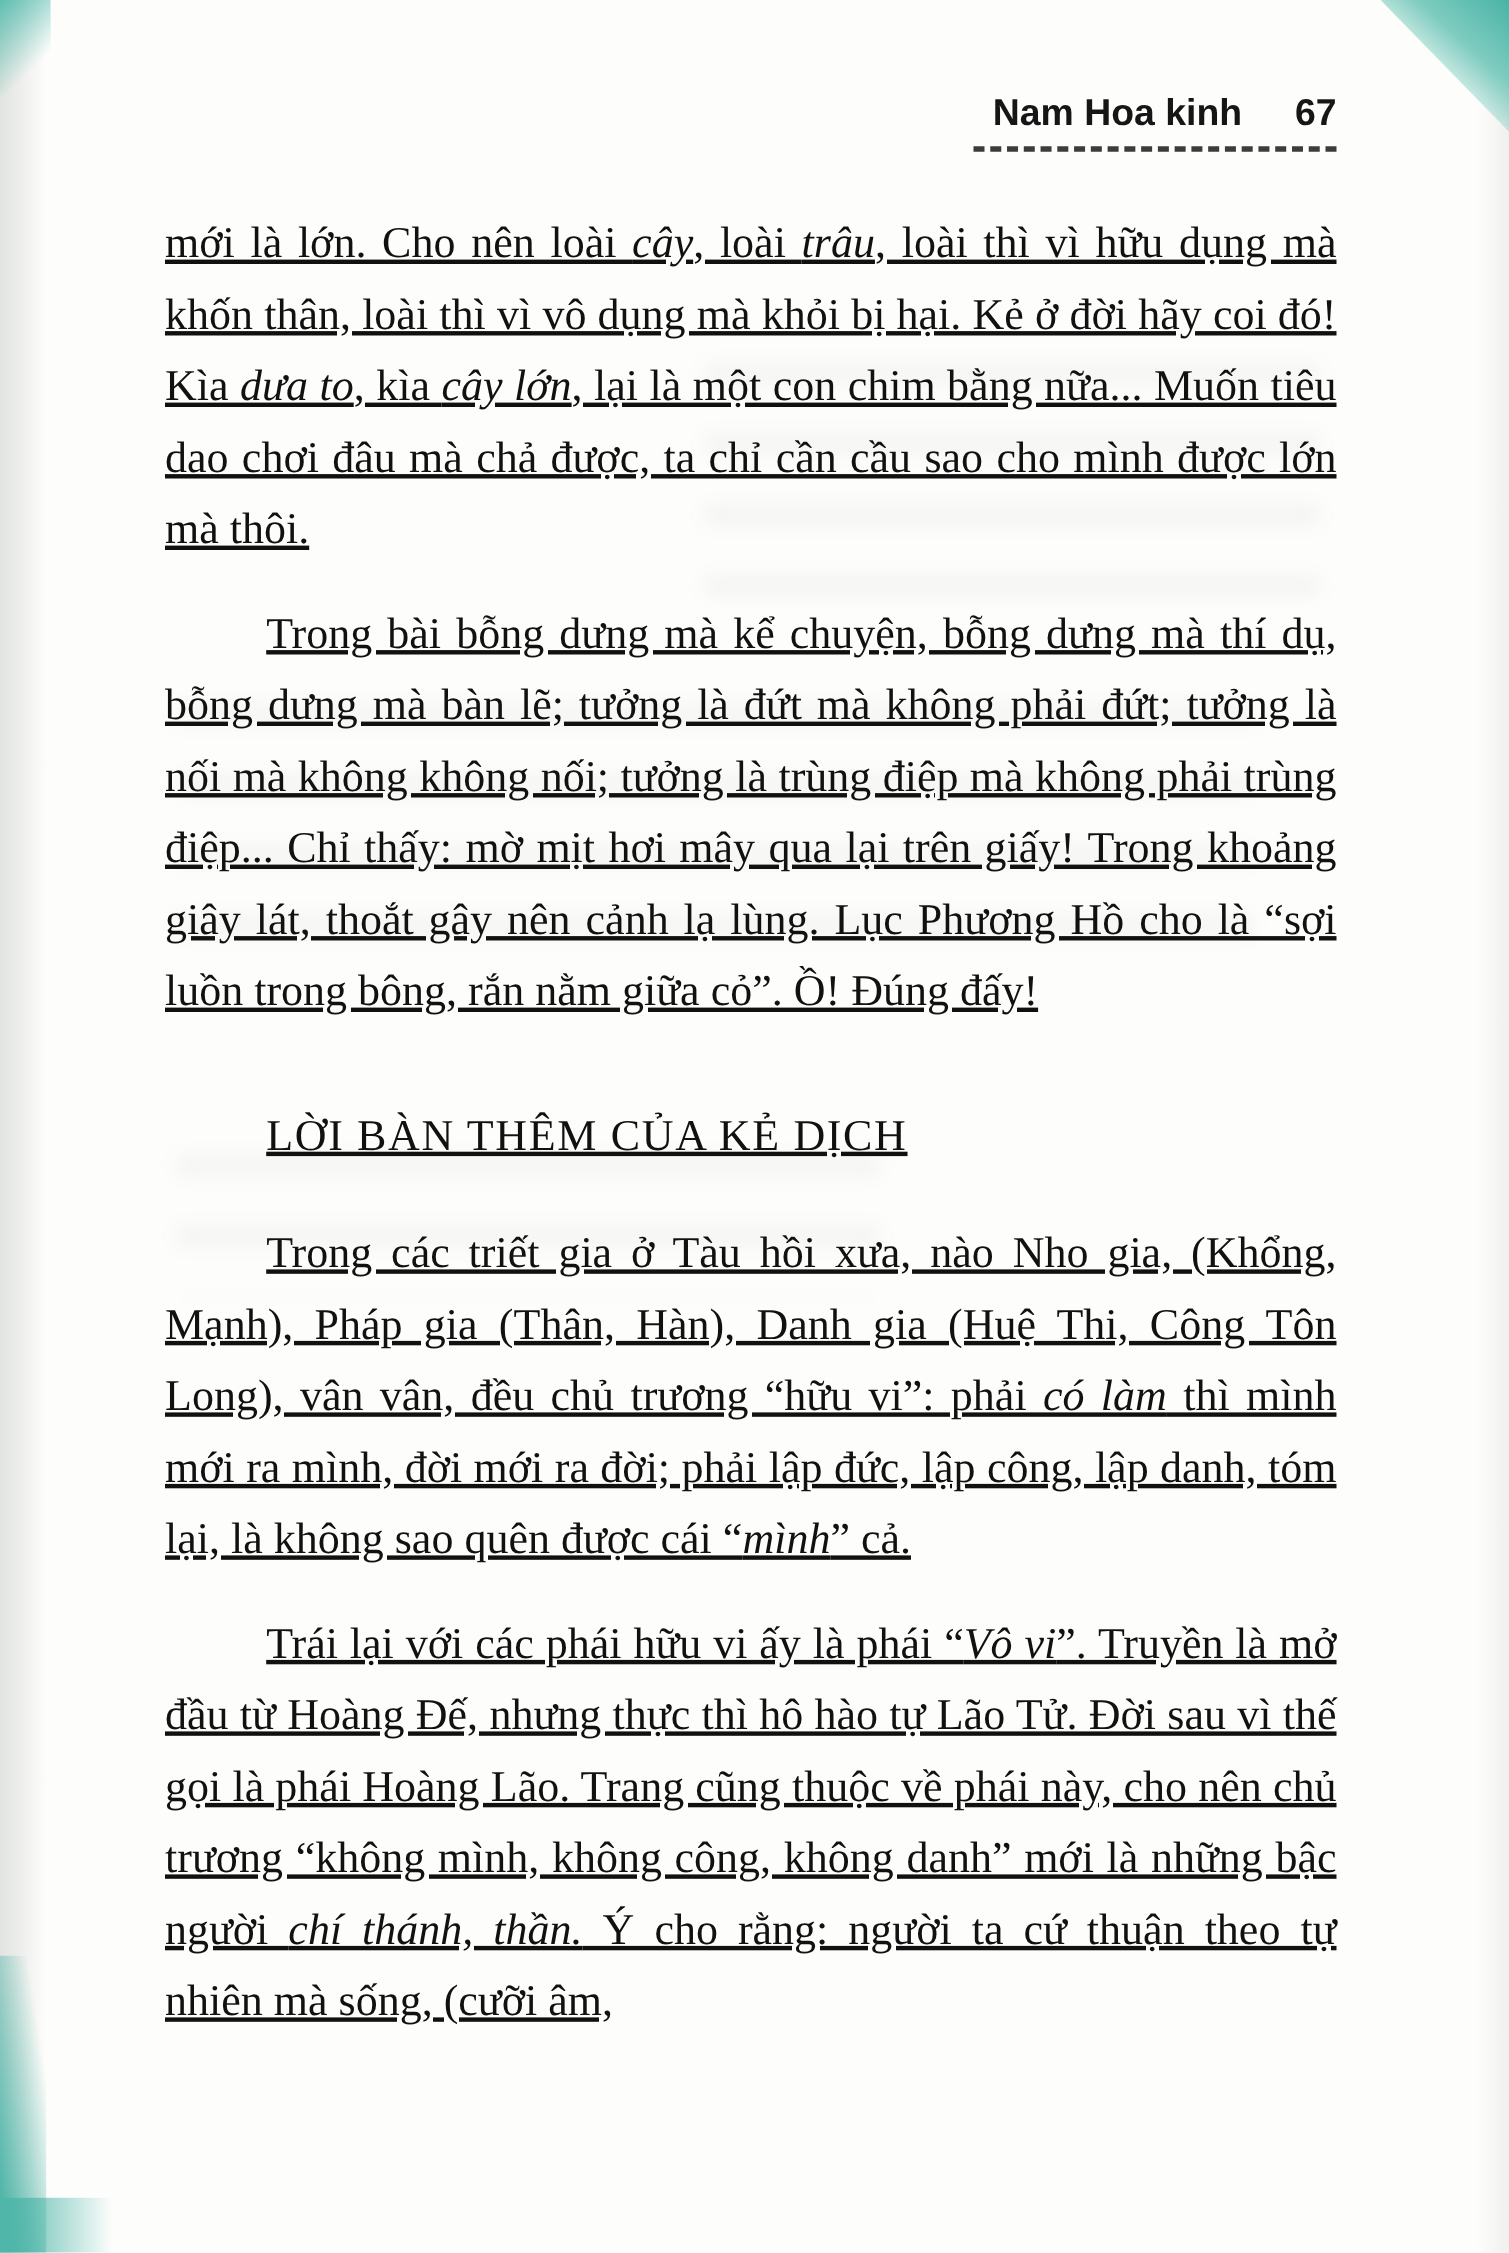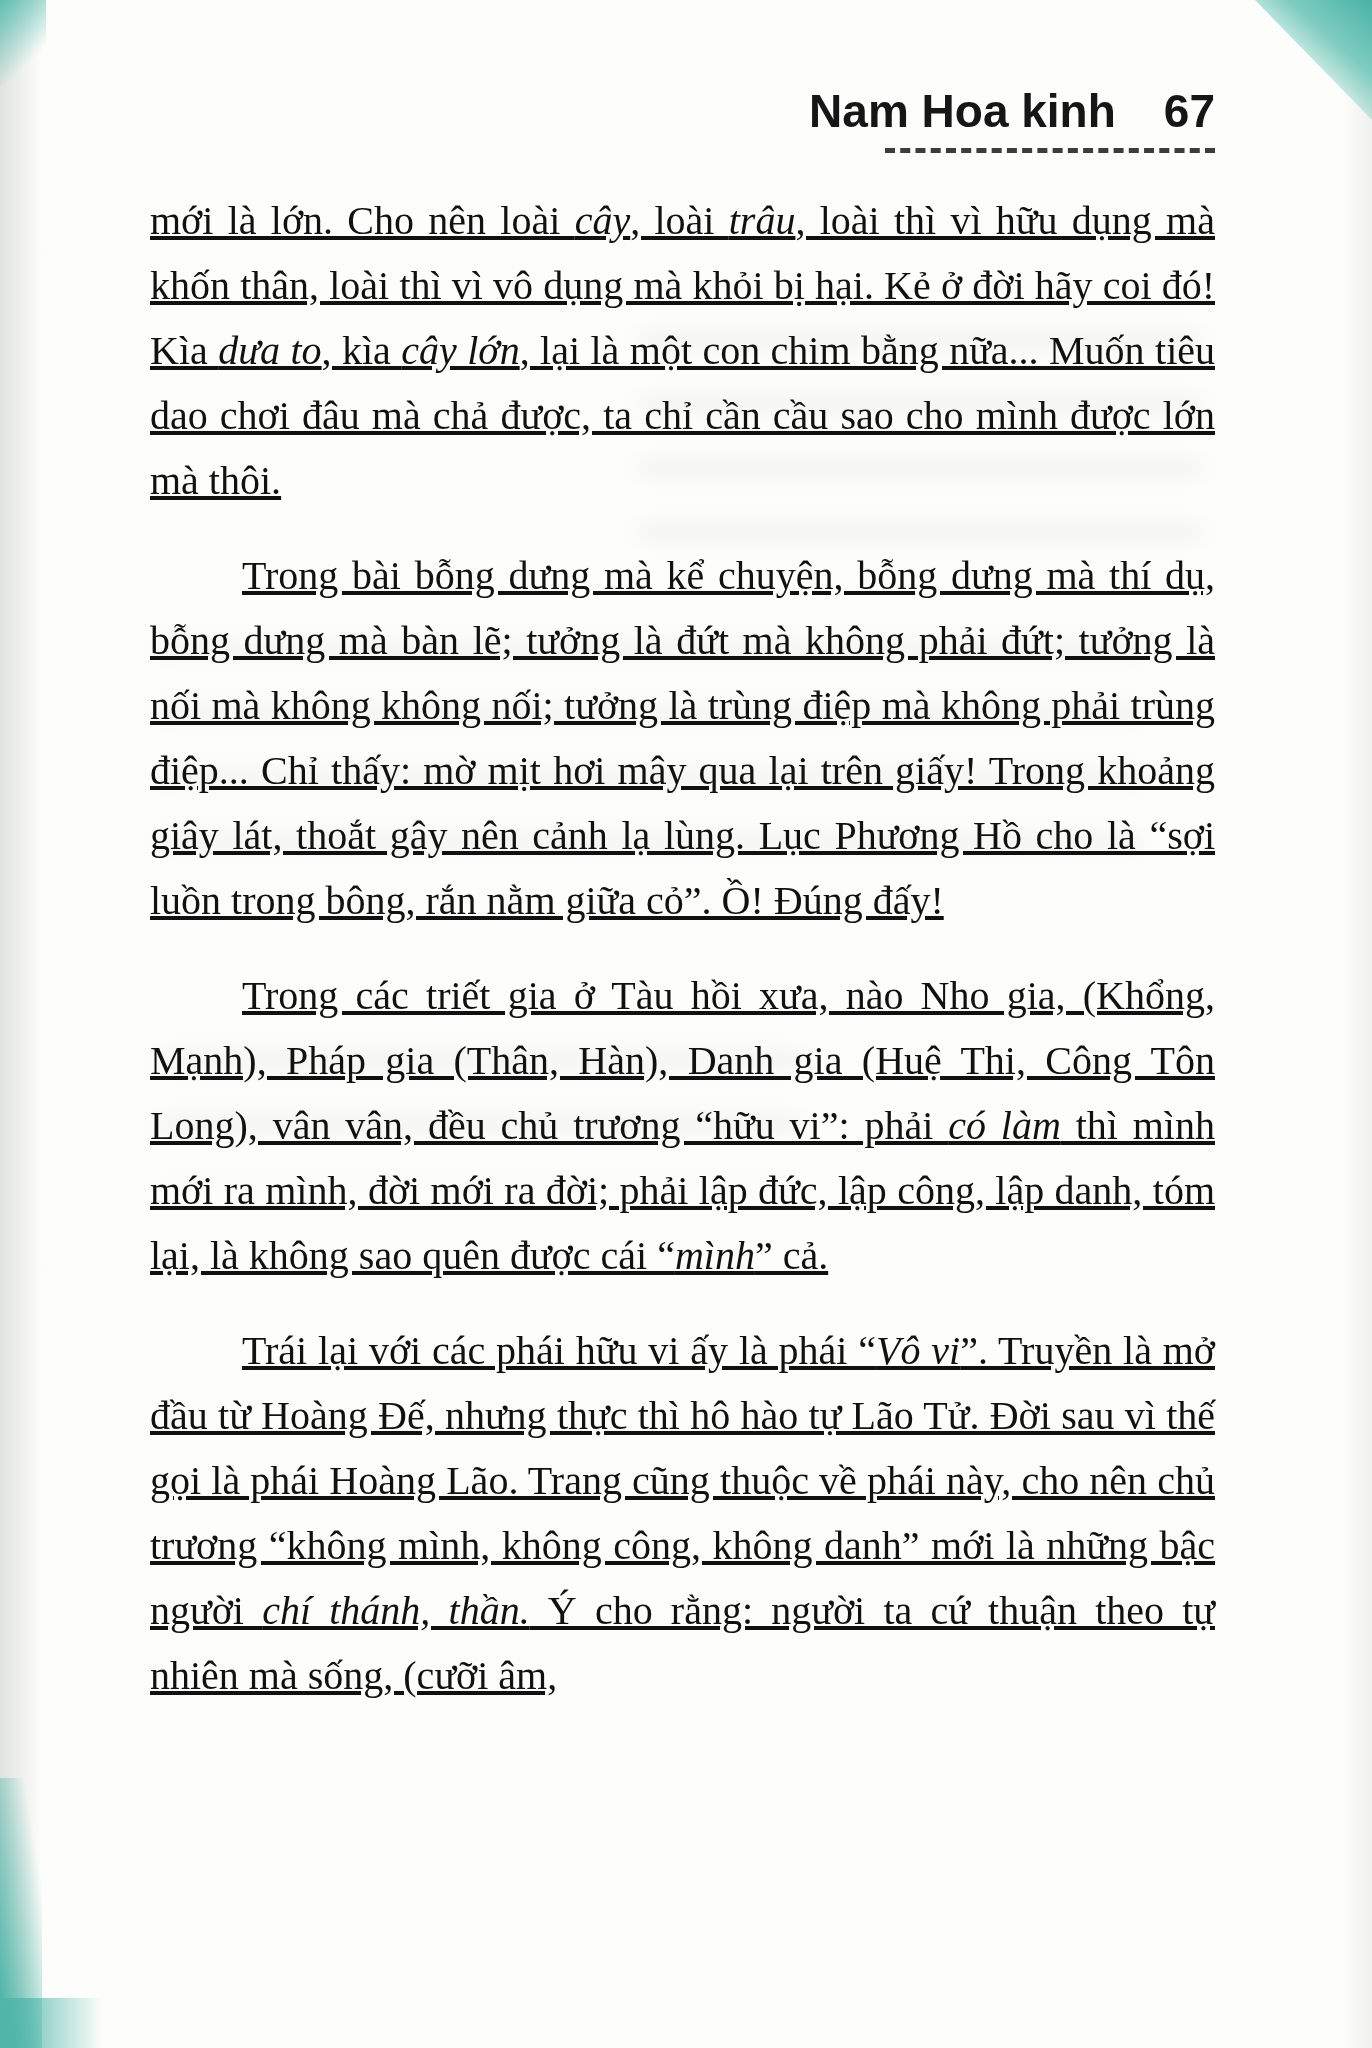--- a/index.html
+++ b/index.html
@@ -66,21 +66,21 @@
     text-align: right;
     font-family: "Liberation Sans", sans-serif;
   }
   .header-line {
     display: flex;
     justify-content: flex-end;
     align-items: baseline;
     gap: 48px;
   }
   .header-title, .header-page {
-    font-size: 46px;
+    font-size: 34px;
     font-weight: 700;
     color: #161616;
     white-space: nowrap;
   }
   .header-rule {
     margin-top: 10px;
     margin-left: auto;
     width: 330px;
     border-bottom: 5px dashed #3c3c3c;
   }
@@ -132,17 +132,18 @@
     <div class="header-line">
       <span class="header-title">Nam Hoa kinh</span>
       <span class="header-page">67</span>
     </div>
     <div class="header-rule"></div>
   </header>
 
   <main class="page-body">
       <p class="body-paragraph"><span>mới là lớn. Cho nên loài </span><span class="italic">cây</span><span>, loài </span><span class="italic">trâu</span><span>, loài thì vì hữu dụng mà khốn thân, loài thì vì vô dụng mà khỏi bị hại. Kẻ ở đời hãy coi đó! Kìa </span><span class="italic">dưa to</span><span>, kìa </span><span class="italic">cây lớn</span><span>, lại là một con chim bằng nữa... Muốn tiêu dao chơi đâu mà chả được, ta chỉ cần cầu sao cho mình được lớn mà thôi.</span></p>
       <p class="body-paragraph indented"><span>Trong bài bỗng dưng mà kể chuyện, bỗng dưng mà thí dụ, bỗng dưng mà bàn lẽ; tưởng là đứt mà không phải đứt; tưởng là nối mà không không nối; tưởng là trùng điệp mà không phải trùng điệp... Chỉ thấy: mờ mịt hơi mây qua lại trên giấy! Trong khoảng giây lát, thoắt gây nên cảnh lạ lùng. Lục Phương Hồ cho là “sợi luồn trong bông, rắn nằm giữa cỏ”. Ồ! Đúng đấy!</span></p>
+      <h2 class="section-heading">LỜI BÀN THÊM CỦA KẺ DỊCH</h2>
       <p class="body-paragraph indented"><span>Trong các triết gia ở Tàu hồi xưa, nào Nho gia, (Khổng, Mạnh), Pháp gia (Thân, Hàn), Danh gia (Huệ Thi, Công Tôn Long), vân vân, đều chủ trương “hữu vi”: phải </span><span class="italic">có làm</span><span> thì mình mới ra mình, đời mới ra đời; phải lập đức, lập công, lập danh, tóm lại, là không sao quên được cái “</span><span class="italic">mình</span><span>” cả.</span></p>
       <p class="body-paragraph indented"><span>Trái lại với các phái hữu vi ấy là phái “</span><span class="italic">Vô vi</span><span>”. Truyền là mở đầu từ Hoàng Đế, nhưng thực thì hô hào tự Lão Tử. Đời sau vì thế gọi là phái Hoàng Lão. Trang cũng thuộc về phái này, cho nên chủ trương “không mình, không công, không danh” mới là những bậc người </span><span class="italic">chí thánh, thần.</span><span> Ý cho rằng: người ta cứ thuận theo tự nhiên mà sống, (cưỡi âm,</span></p>
     </main>
 
 </div>
 
 </body></html>

